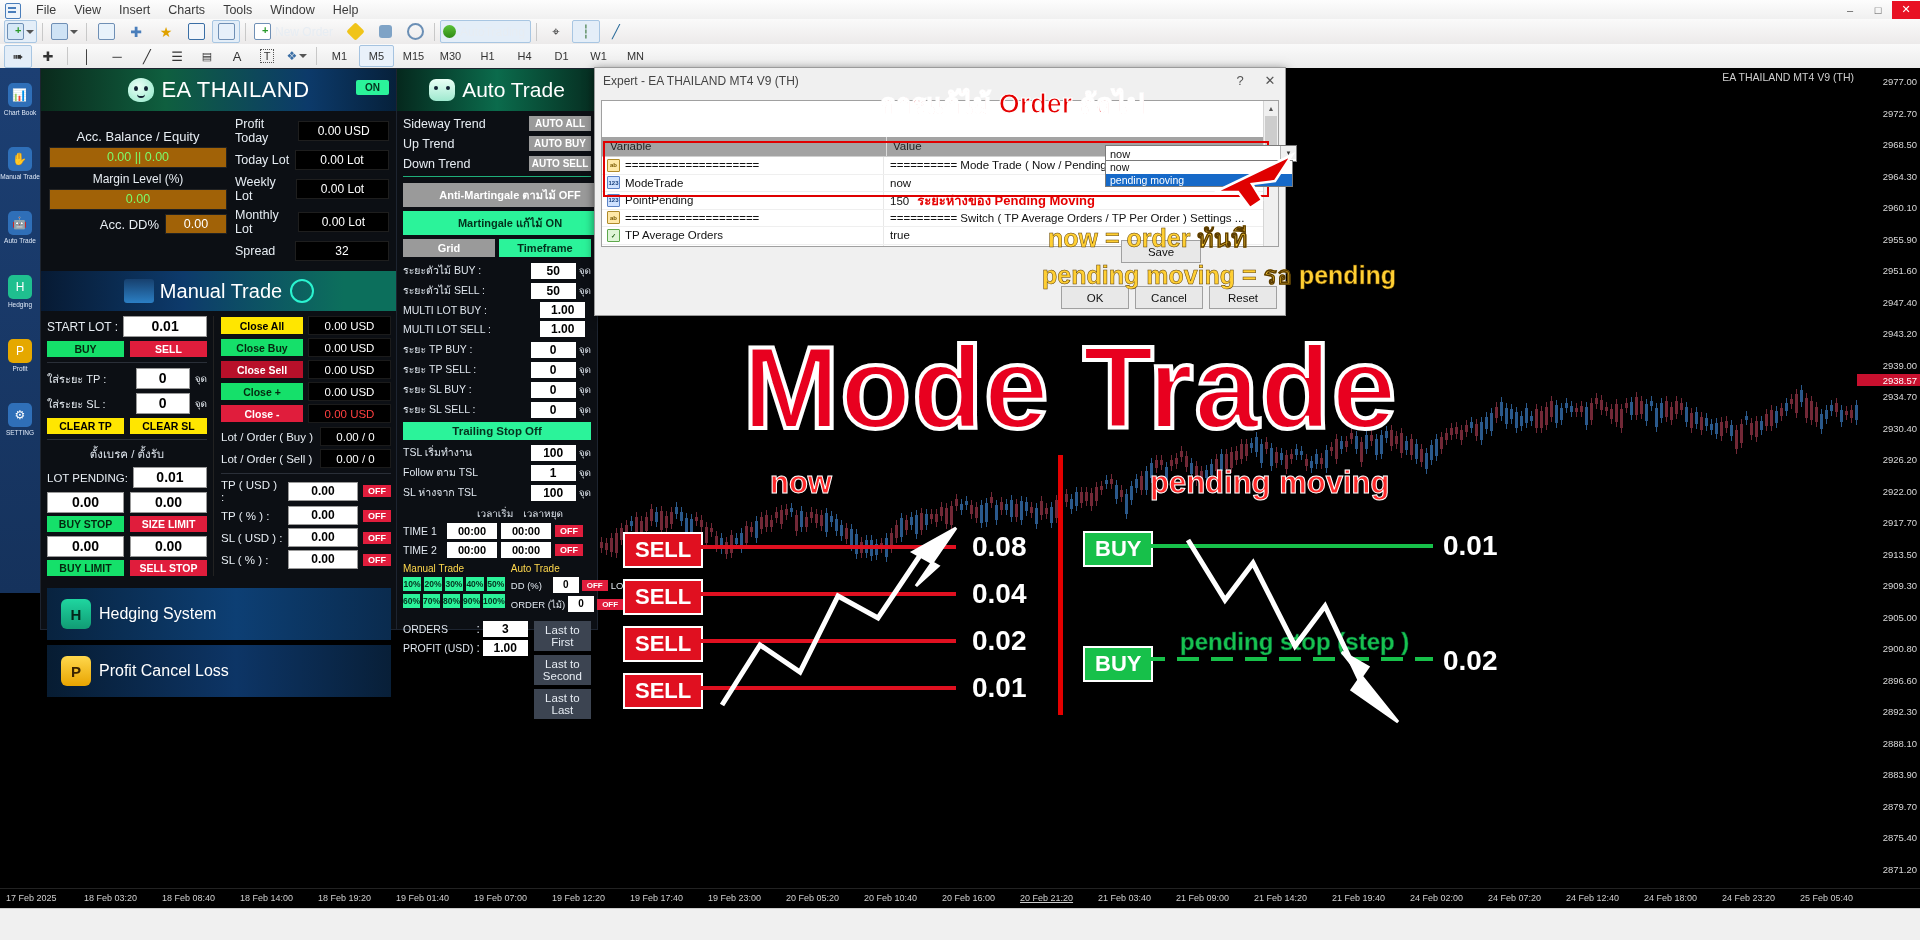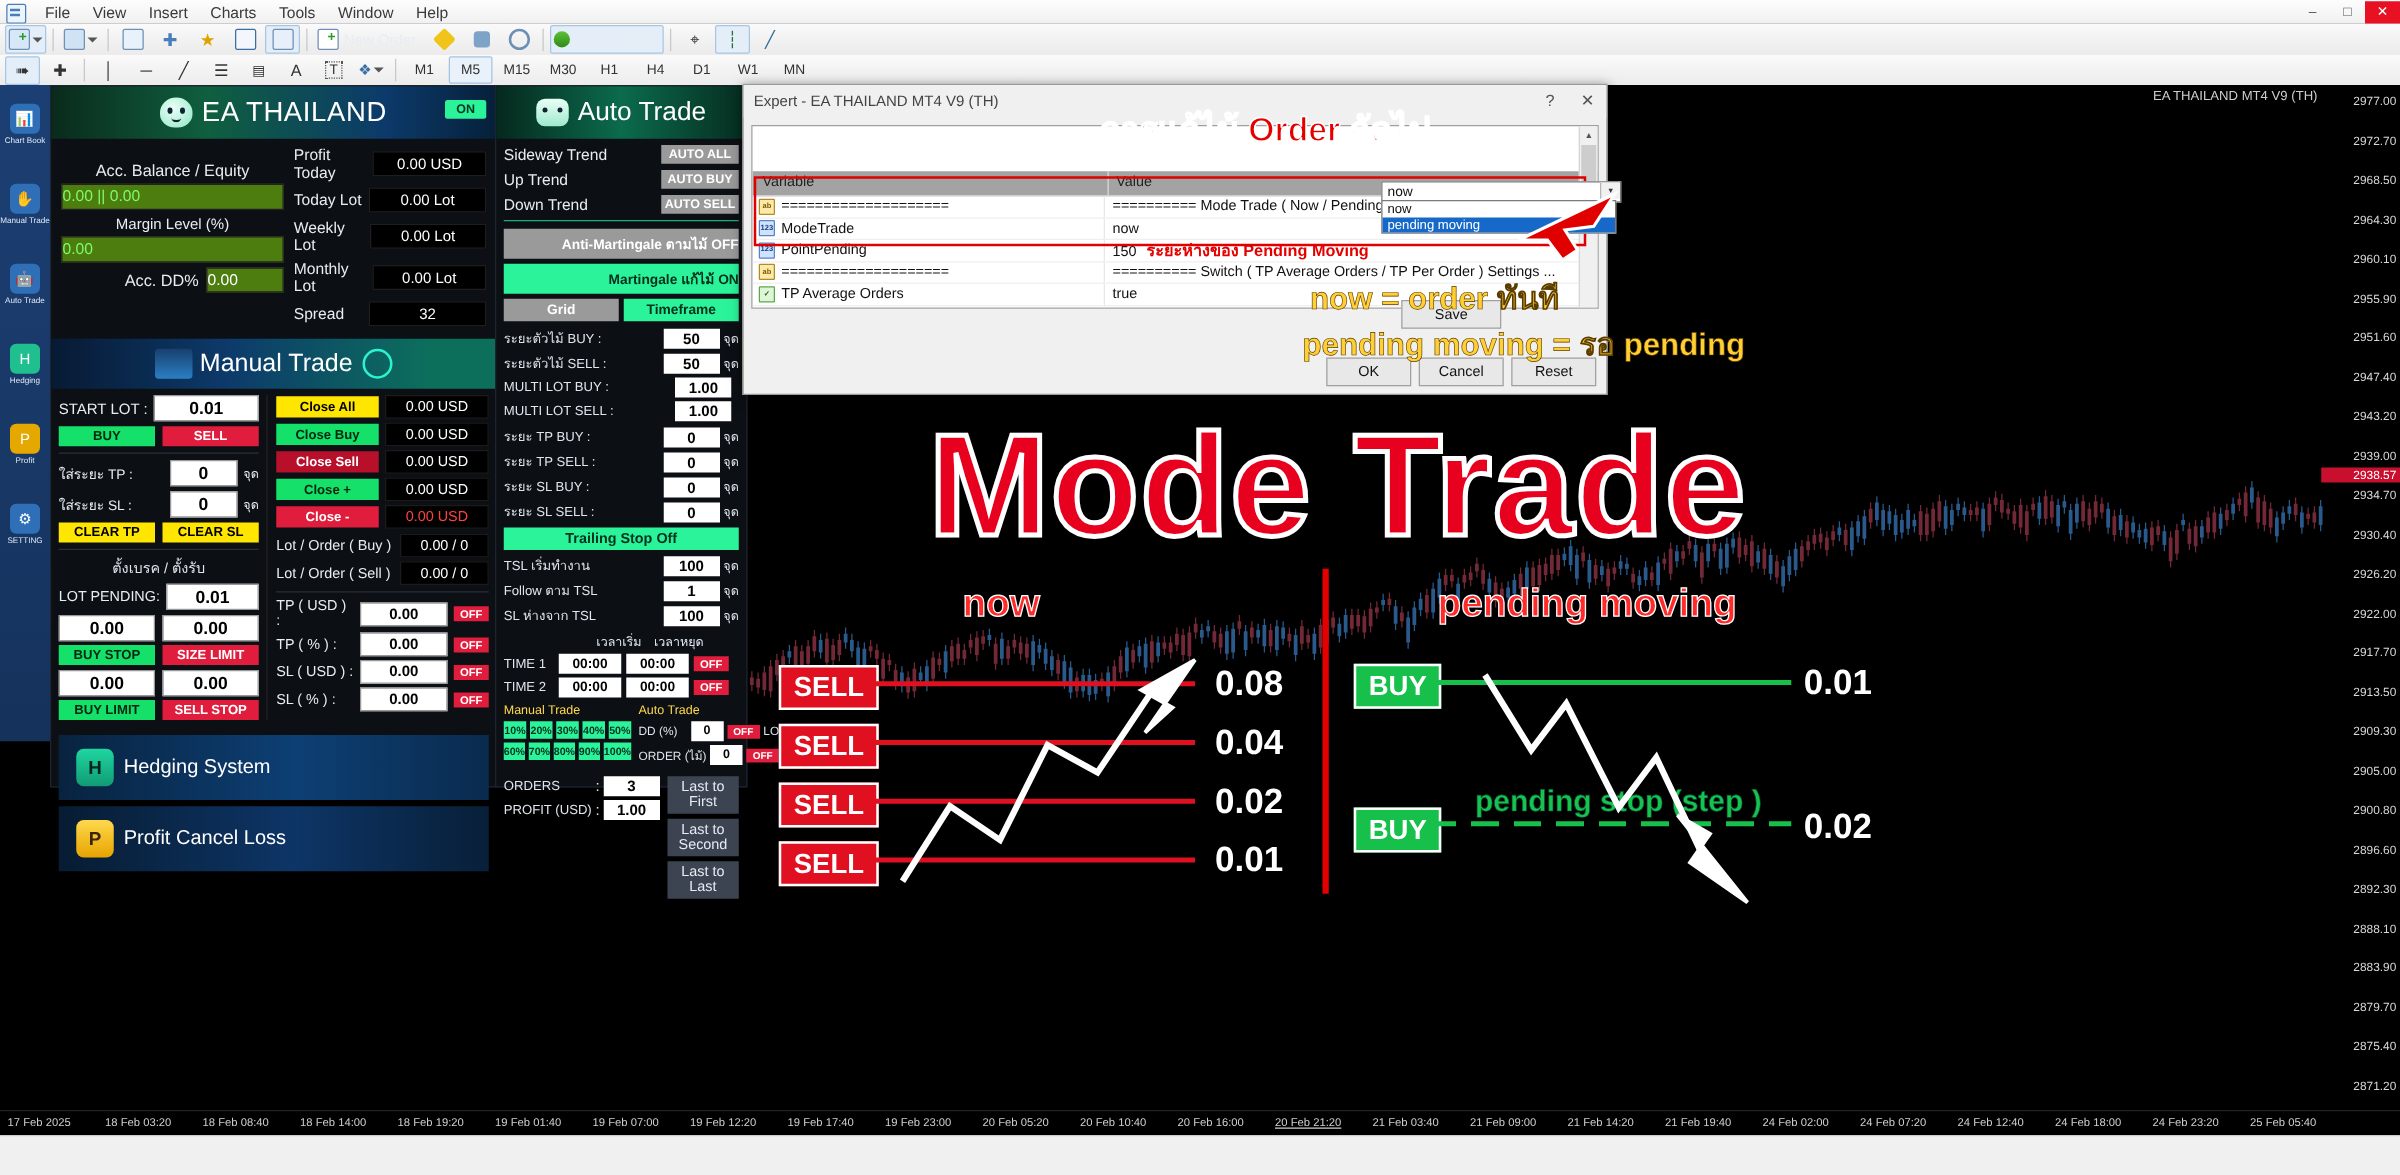--- a/index.html
+++ b/index.html
@@ -68,21 +68,21 @@
   .eahdr .title{color:#fff;font-size:22px;letter-spacing:.5px;font-weight:500;}
   .botface{width:26px;height:24px;border-radius:50% 50% 45% 45%;background:radial-gradient(circle at 40% 35%,#eafff6,#8fe8c8);
            position:relative;margin-right:7px;}
   .botface:before,.botface:after{content:"";position:absolute;top:8px;width:4px;height:5px;border-radius:50%;background:#123;}
   .botface:before{left:6px;} .botface:after{right:6px;}
   .botface i{position:absolute;left:9px;top:14px;width:8px;height:4px;border-bottom:2px solid #123;border-radius:0 0 8px 8px;}
   .onbadge{position:absolute;right:8px;top:11px;background:#2bf39a;color:#04361f;font-size:10px;font-weight:bold;padding:2px 9px;border-radius:2px;}
   .eabody{padding:6px 8px 6px 8px;}
   .row{display:flex;align-items:center;}
   .lbl{color:#e7edf3;font-size:13px;}
-  .fld{background:#4d7c0f;border:1px solid #222;color:#fff;font-size:12.5px;}
+  .fld{background:#a16207;border:1px solid #222;color:#fff;text-align:center;font-size:12.5px;}
   .greenv{color:#7dfb6a;}
   .eagrid{display:flex;gap:8px;}
   .eaLeft{width:178px;margin-top:12px;} .eaRight{flex:1;}
   .r2{display:flex;justify-content:space-between;align-items:center;margin-bottom:5px;}
   .r2 .k{color:#e7edf3;font-size:12.5px;}
   .r2 .v{background:#000;border:1px solid #1e1e1e;color:#fff;font-size:12px;width:92px;height:18px;
          display:flex;align-items:center;justify-content:center;}
 
   .mthdr{position:relative;height:40px;margin-top:4px;background:linear-gradient(90deg,#071a33,#0d3a6b 40%,#0c6f5c 85%);
          display:flex;align-items:center;justify-content:center;}
@@ -117,21 +117,21 @@
 
   
   .atpanel{position:absolute;left:396px;top:68px;width:200px;height:560px;background:#0c0f14;border:1px solid #1d2430;}
   .athdr{height:42px;background:linear-gradient(90deg,#05281d,#0b6b4c 50%,#062c20);display:flex;align-items:center;justify-content:center;}
   .athdr .title{color:#fff;font-size:21px;}
   .atbody{padding:5px 6px;}
   .trow{display:flex;align-items:center;justify-content:space-between;margin-bottom:5px;}
   .trow .k{color:#e7edf3;font-size:12.5px;}
   .gbtn{background:#9a9a9a;color:#fff;font-size:10px;font-weight:bold;padding:2px 0;width:62px;text-align:center;}
   .hr{height:1px;background:#1fae7a;margin:5px 0 6px 0;}
-  .wide{width:100%;text-align:right;font-size:11px;font-weight:bold;padding:3px 0;margin-bottom:4px;}
+  .wide{width:100%;text-align:center;font-size:11px;font-weight:bold;padding:3px 13px;margin-bottom:4px;}
   .grayw{background:#9a9a9a;color:#fff;}
   .greenw{background:#2bf39a;color:#03301c;}
   .two{display:flex;gap:4px;margin-bottom:5px;}
   .two>div{flex:1;text-align:center;font-size:11px;font-weight:bold;padding:3px 0;}
   .arow{display:flex;align-items:center;gap:3px;margin-bottom:3px;}
   .arow .k{color:#dfe6ee;font-size:10.5px;flex:1;white-space:nowrap;}
   .numf{background:#fff;color:#000;font-weight:bold;font-size:12px;width:45px;height:16px;line-height:16px;text-align:center;}
   .unit{color:#dfe6ee;font-size:10px;}
   .tsbar{background:#2bf39a;color:#04321e;font-weight:bold;font-size:11.5px;text-align:center;padding:3px 0;margin:4px 0;}
   .timehdr{display:flex;justify-content:flex-end;gap:10px;color:#dfe6ee;font-size:10px;margin-bottom:2px;padding-right:28px;}

